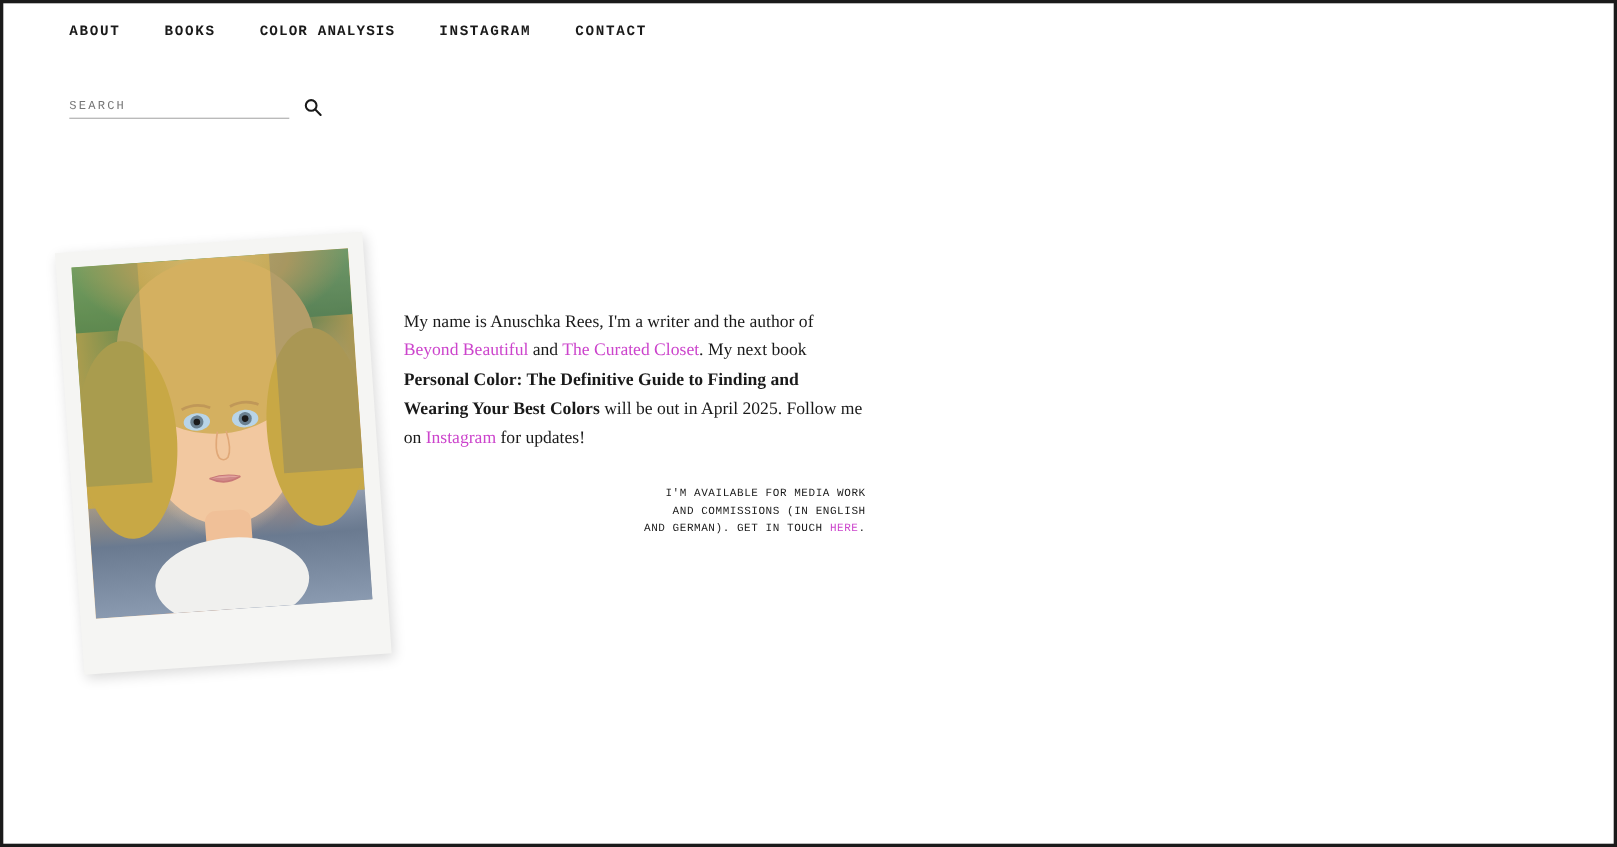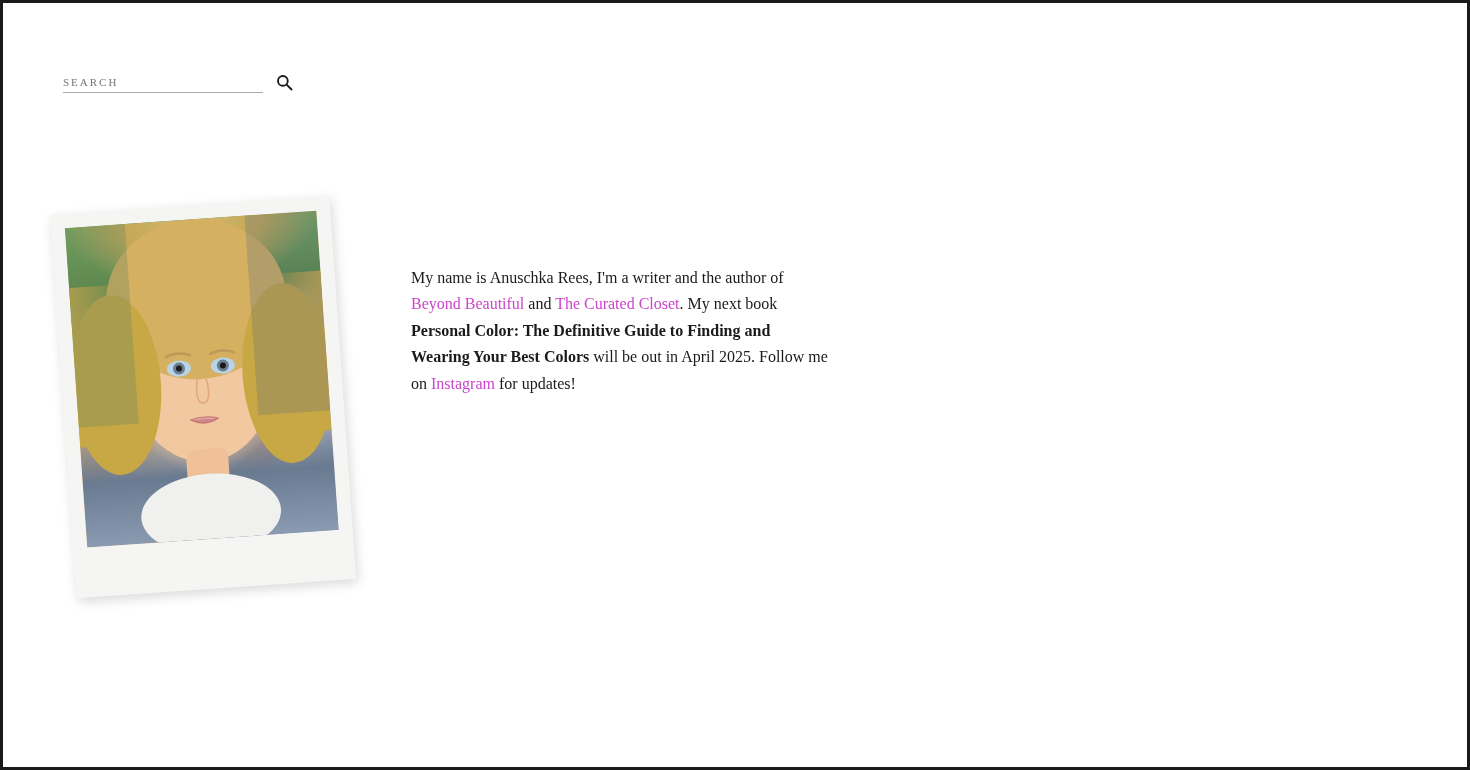--- a/index.html
+++ b/index.html
@@ -57,21 +57,21 @@
       padding: 30px 60px;
       display: flex;
       align-items: center;
       gap: 8px;
     }
 
     .search-input {
       border: none;
       border-bottom: 1px solid #aaa;
       outline: none;
-      font-family: Liberation Serif, serif;
+      font-family: Liberation Mono, monospace;
       font-size: 11px;
       letter-spacing: 2px;
       text-transform: uppercase;
       color: #999;
       width: 200px;
       padding: 4px 0;
       background: transparent;
     }
 
     .search-btn {
@@ -87,21 +87,21 @@
     .search-icon-svg {
       width: 18px;
       height: 18px;
     }
 
     
     .main-content {
       display: flex;
       align-items: flex-start;
       padding: 40px 60px 40px 60px;
-      gap: 68px;
+      gap: 24px;
       margin-top: 60px;
     }
 
     
     .polaroid-wrapper {
       flex-shrink: 0;
       transform: rotate(-4deg);
       margin-top: -20px;
     }
 
@@ -204,20 +204,27 @@
     .here-link {
       color: #cc44cc;
       text-decoration: none;
       cursor: pointer;
     }
   </style>
 </head>
 <body>
 
 <header>
+  <nav>
+    <a class="nav-link" href="#">ABOUT</a>
+    <a class="nav-link" href="#">BOOKS</a>
+    <a class="nav-link" href="#" style="letter-spacing:1px;">COLOR ANALYSIS</a>
+    <a class="nav-link" href="#">INSTAGRAM</a>
+    <a class="nav-link" href="#">CONTACT</a>
+  </nav>
 </header>
 
 <div class="search-area">
   <input type="text" class="search-input" placeholder="SEARCH" style="">
   <button class="search-btn">
     <svg class="search-icon-svg" viewBox="0 0 24 24" fill="none" stroke="#1a1a1a" stroke-width="2.5" stroke-linecap="round" stroke-linejoin="round">
       <circle cx="10.5" cy="10.5" r="6.5"></circle>
       <line x1="15.5" y1="15.5" x2="22" y2="22"></line>
     </svg>
   </button>
@@ -267,14 +274,19 @@
         </svg>
       </div>
     </div>
   </div>
 
   <div class="bio-area">
     <p class="bio-text">
       <span>My name is Anuschka Rees, I'm a writer and the author of </span><a class="link-magenta" href="#">Beyond Beautiful</a><span> and </span><a class="link-magenta" href="#">The Curated Closet</a><span>. My next book </span><span class="text-bold">Personal Color: The Definitive Guide to Finding and Wearing Your Best Colors</span><span> will be out in April 2025. Follow me on </span><a class="link-magenta" href="#">Instagram</a><span> for updates!</span>
     </p>
 
+    <div class="media-note">
+      <span>I'M AVAILABLE FOR MEDIA WORK</span><br>
+      <span>AND COMMISSIONS (IN ENGLISH</span><br>
+      <span>AND GERMAN). GET IN TOUCH <a class="here-link" href="#">HERE</a>.</span>
+    </div>
   </div>
 </div>
 
 </body></html>

